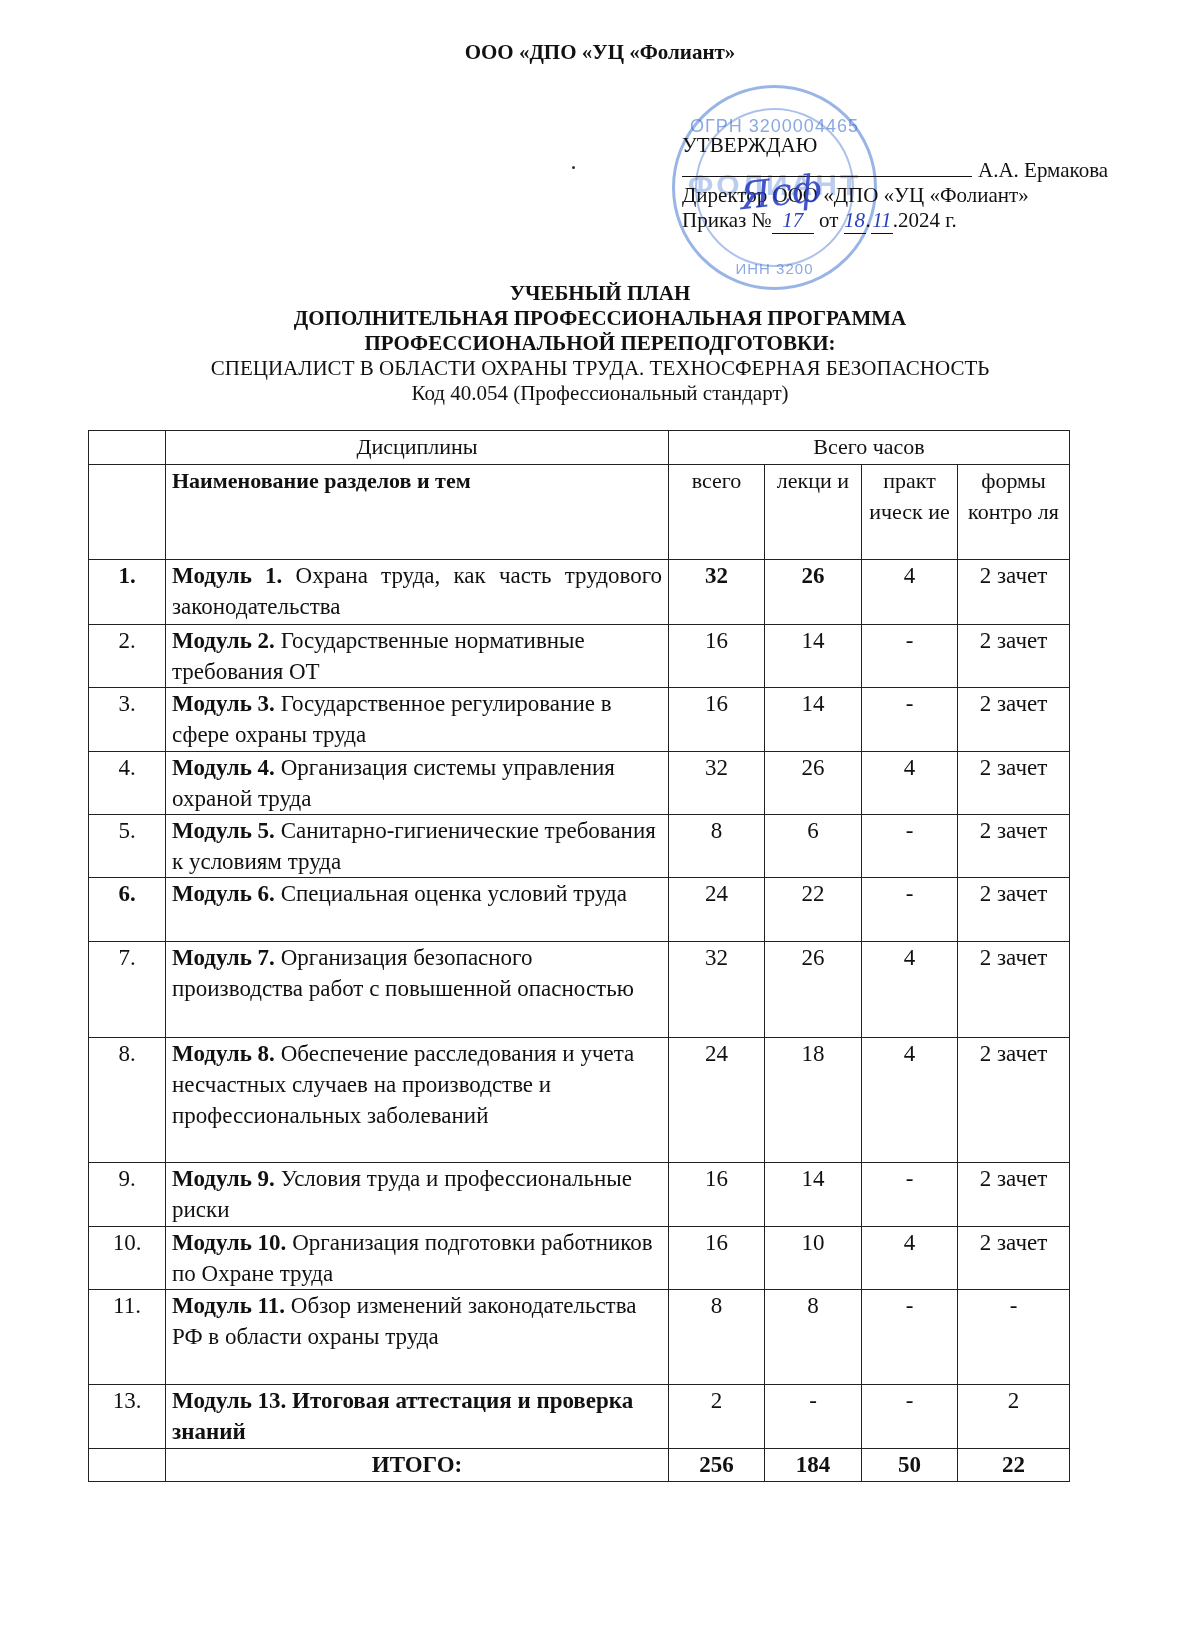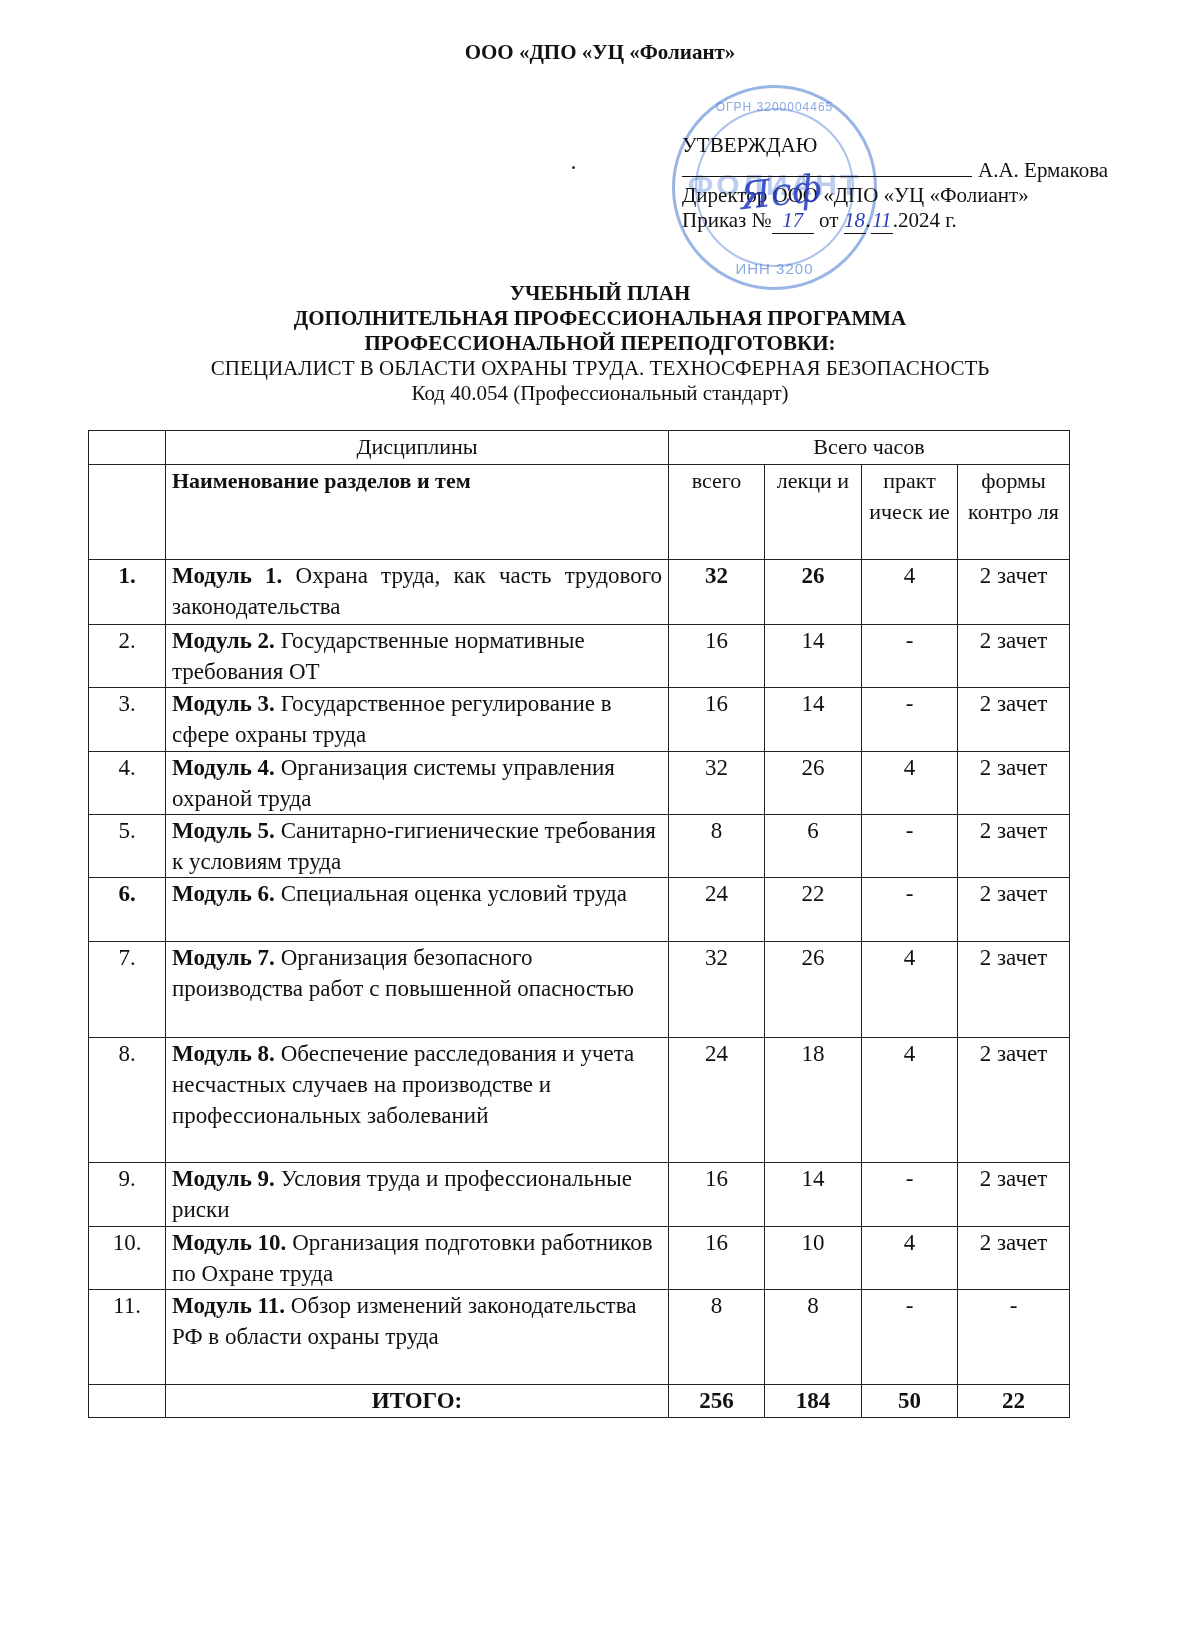--- a/index.html
+++ b/index.html
@@ -14,21 +14,21 @@
   .date-underline { display: inline-block; border-bottom: 1.5px solid #111; min-width: 22px; text-align: center; color: #2a3fbf; font-style: italic; }
   .dot { left: 572px; top: 166px; width: 3px; height: 3px; background: #333; border-radius: 50%; }
 
   .stamp { left: 672px; top: 85px; width: 205px; height: 205px; border-radius: 50%;
            border: 3px solid rgba(70,120,210,0.55); box-sizing: border-box; pointer-events: none; }
   .stamp::before { content: ""; position: absolute; left: 20px; top: 20px; right: 20px; bottom: 20px;
            border-radius: 50%; border: 2px solid rgba(70,120,210,0.45); }
   .stamp .stamp-text { position: absolute; left: 0; width: 100%; text-align: center; color: rgba(60,110,205,0.6);
            font-family: "Liberation Sans", sans-serif; font-size: 13px; letter-spacing: 1px; }
   .stamp .inn { top: 172px; font-size: 15px; }
-  .stamp .ogrn { top: 12px; font-size: 12px; }
+  .stamp .ogrn { top: 28px; font-size: 18px; }
   .stamp .name { top: 80px; font-size: 30px; font-weight: bold; letter-spacing: 3px; color: rgba(60,110,205,0.35); }
   .signature { left: 740px; top: 170px; font-family: "DejaVu Serif", serif; font-style: italic; font-size: 38px; color: rgba(35,55,190,0.85); transform: rotate(-6deg); pointer-events: none; }
 
   .titles { left: 0; width: 1200px; top: 281px; text-align: center; font-size: 21px; line-height: 25px; }
   .titles .b { font-weight: bold; }
 
   table.plan { position: absolute; left: 88px; top: 430px; width: 981px; border-collapse: collapse;
                font-family: "Liberation Serif", serif; font-size: 23px; table-layout: fixed; }
   table.plan td { border: 1.5px solid #222; padding: 0 6px; vertical-align: top; line-height: 31px; }
   table.plan col.c0 { width: 77px; }
@@ -187,20 +187,28 @@
     <td class="num">2 зачет</td>
   </tr>
   <tr style="height:95px">
     <td class="idx">11.</td>
     <td><span class="bold">Модуль 11.</span><span> Обзор изменений законодательства РФ в области охраны труда</span></td>
     <td class="num">8</td>
     <td class="num">8</td>
     <td class="num">-</td>
     <td class="num">-</td>
   </tr>
+  <tr style="height:64px">
+    <td class="idx">13.</td>
+    <td><span class="bold">Модуль 13. Итоговая аттестация и проверка знаний</span><span></span></td>
+    <td class="num">2</td>
+    <td class="num">-</td>
+    <td class="num">-</td>
+    <td class="num">2</td>
+  </tr>
 
   <tr class="total">
     <td></td>
     <td>ИТОГО:</td>
     <td>256</td>
     <td>184</td>
     <td>50</td>
     <td>22</td>
   </tr>
 </tbody>

